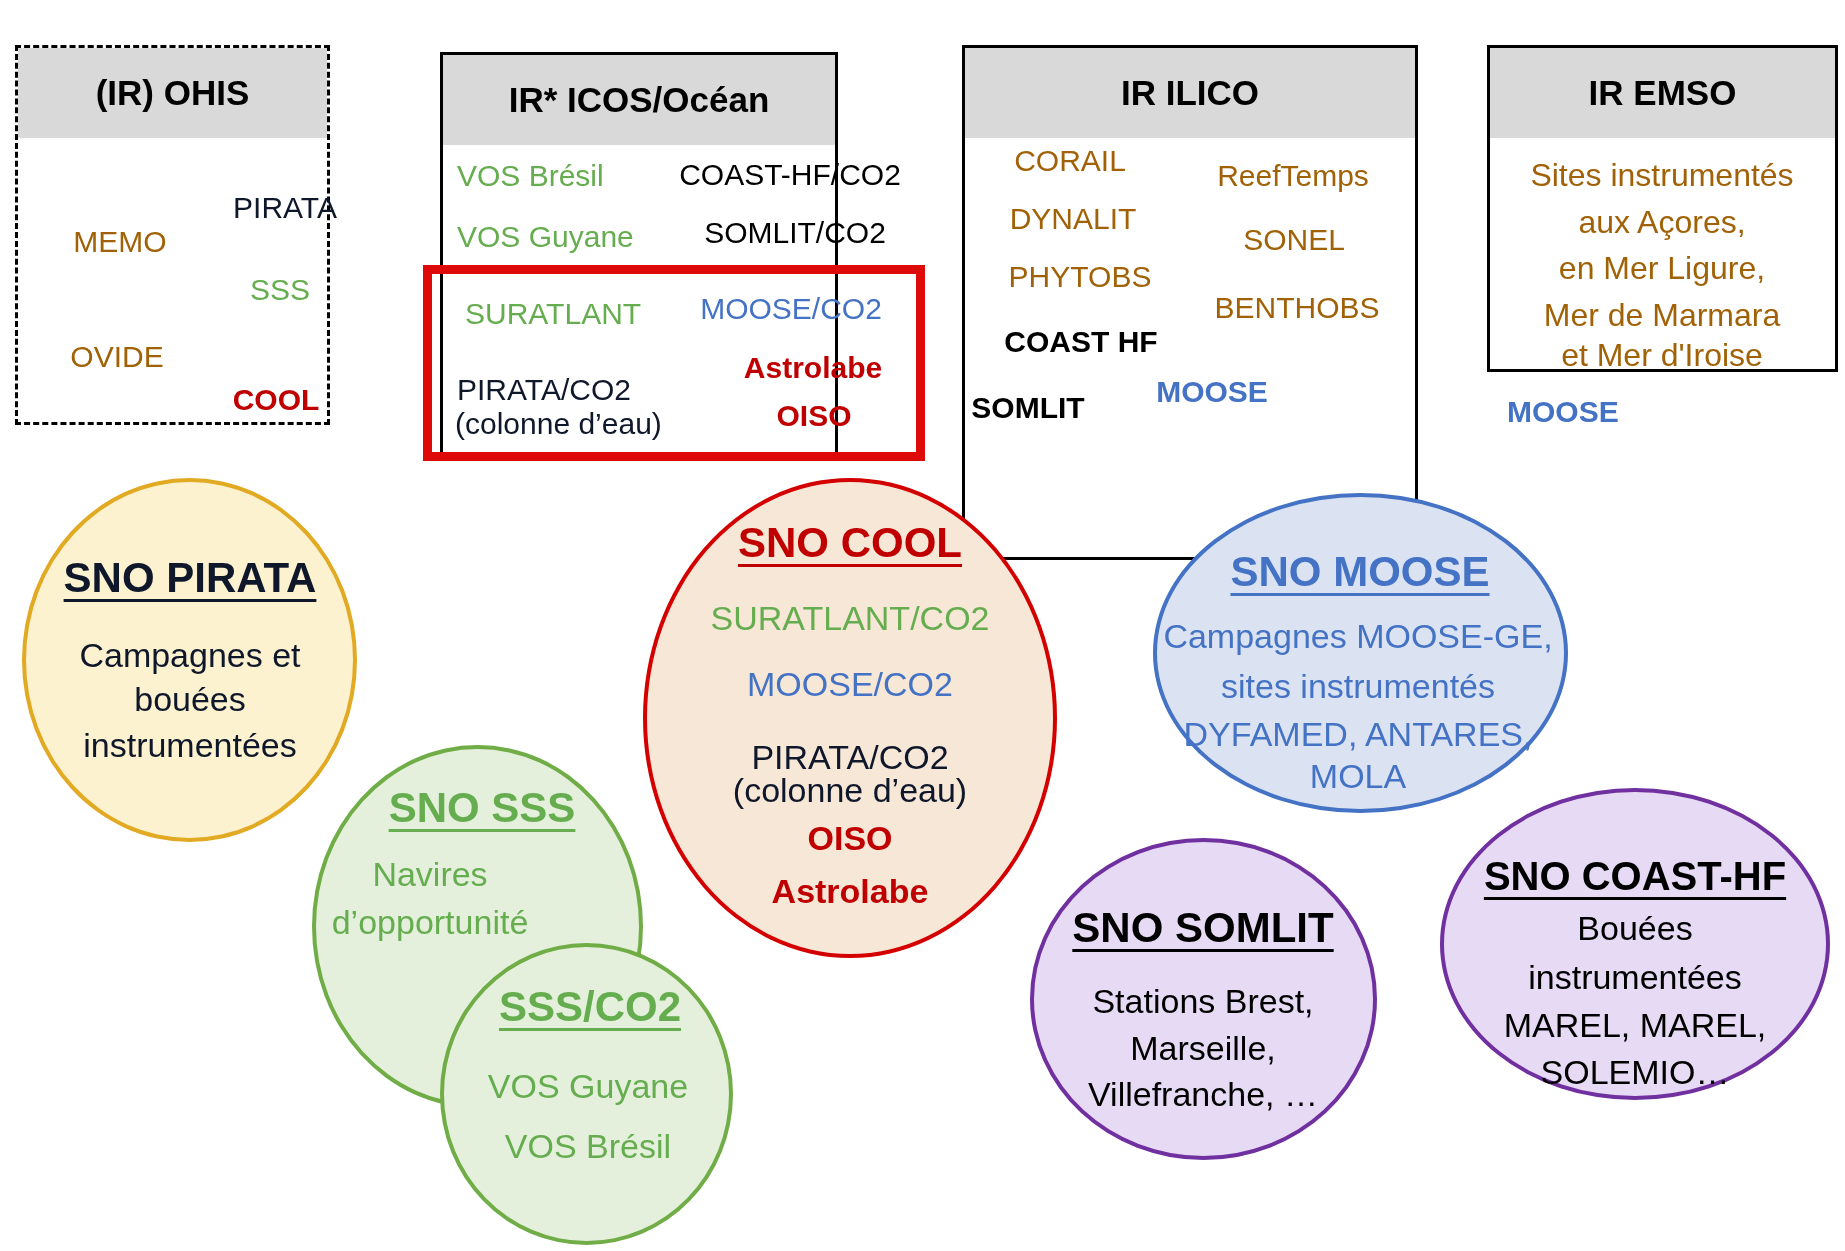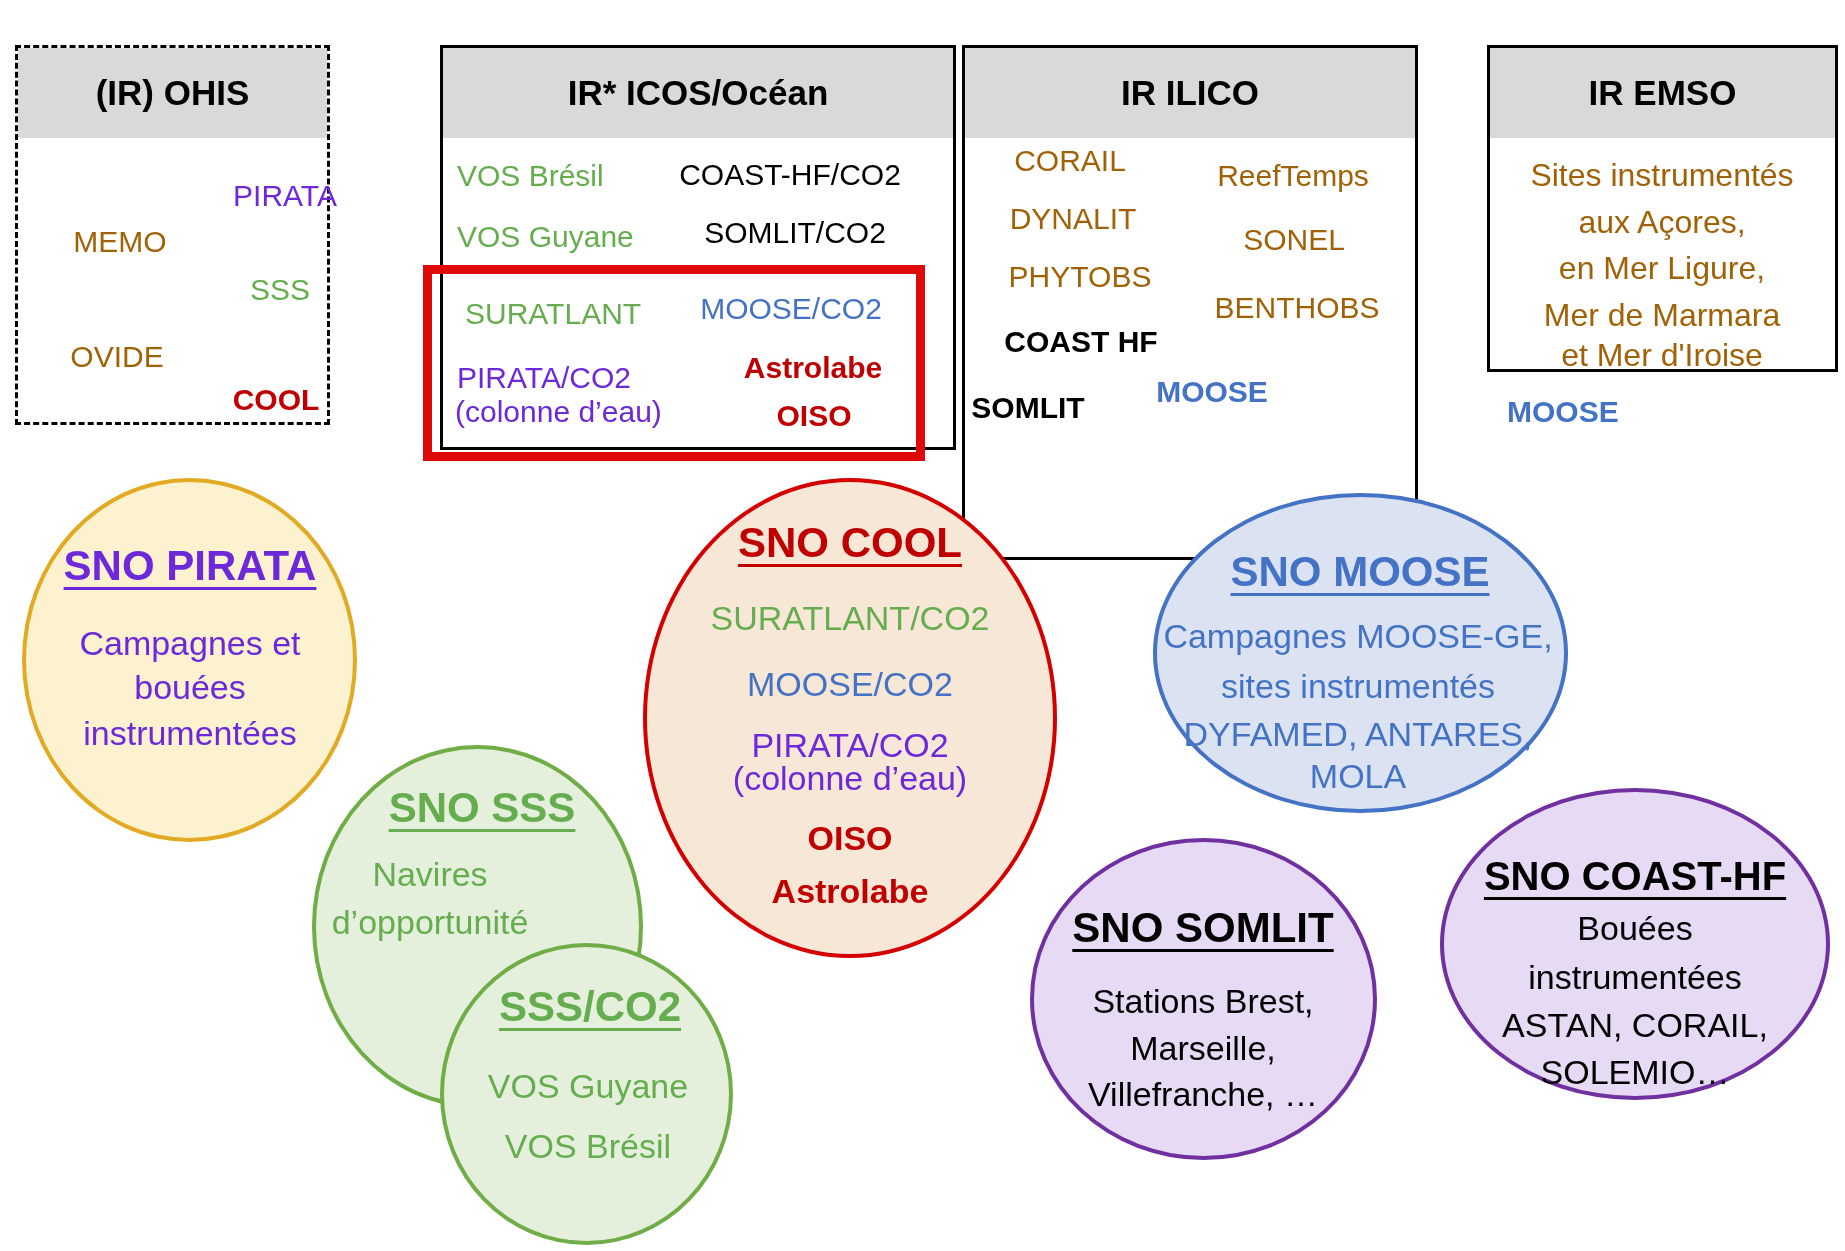--- a/index.html
+++ b/index.html
@@ -27,21 +27,21 @@
   .lbl{
     position:absolute;
     transform:translate(-50%,-50%);
     white-space:nowrap;
     font-size:30px;
     font-weight:500;
     line-height:1;
   }
   .lbl.la{transform:translate(0,-50%);}
   .lbl.b{font-weight:700;}
-  .c-yellow{color:#6d28d9;}
+  .c-yellow{color:#0f172a;margin-top:12px;}
   .c-gray{color:#a16207;font-weight:400;}
   .c-green{color:#65AD4F;}
   .c-red{color:#C00000;}
   .c-blue{color:#4472C4;}
   .c-purple{color:#000000;text-align:center;}
   .red-box{
     position:absolute;
     border:9px solid #DE0909;
     box-sizing:border-box;
     background:transparent;
@@ -68,21 +68,21 @@
 
   <div class="box dashed" style="left:15px;top:45px;width:315px;height:380px">
     <div class="box-header">(IR) OHIS</div>
   </div>
   <div class="lbl c-yellow" style="left:285px;top:196px">PIRATA</div>
   <div class="lbl c-gray" style="left:120px;top:242px">MEMO</div>
   <div class="lbl c-green" style="left:280px;top:290px">SSS</div>
   <div class="lbl c-gray" style="left:117px;top:357px">OVIDE</div>
   <div class="lbl c-red b" style="left:276px;top:400px">COOL</div>
 
-  <div class="box" style="left:440px;top:45px;width:516px;height:405px">
+  <div class="box" style="left:440px;top:52px;width:398px;height:405px">
     <div class="box-header">IR* ICOS/Océan</div>
   </div>
   <div class="lbl la c-green" style="left:457px;top:176px">VOS Brésil</div>
   <div class="lbl c-purple" style="left:790px;top:175px">COAST-HF/CO2</div>
   <div class="lbl la c-green" style="left:457px;top:237px">VOS Guyane</div>
   <div class="lbl c-purple" style="left:795px;top:233px">SOMLIT/CO2</div>
   <div class="lbl la c-green" style="left:465px;top:314px">SURATLANT</div>
   <div class="lbl c-blue" style="left:791px;top:309px">MOOSE/CO2</div>
   <div class="lbl la c-yellow" style="left:457px;top:378px">PIRATA/CO2</div>
   <div class="lbl la c-yellow" style="left:455px;top:412px">(colonne d’eau)</div>
@@ -149,16 +149,16 @@
   <div class="ellipse" style="left:1030px;top:838px;width:347px;height:322px;background:#E7DAF5;border:4px solid #7030A0"></div>
   <div class="lbl ell-title c-purple" style="left:1203px;top:928px">SNO SOMLIT</div>
   <div class="lbl ell-body c-purple" style="left:1203px;top:1001px">Stations Brest,</div>
   <div class="lbl ell-body c-purple" style="left:1203px;top:1048px">Marseille,</div>
   <div class="lbl ell-body c-purple" style="left:1203px;top:1094px">Villefranche, …</div>
 
   <div class="ellipse" style="left:1440px;top:788px;width:390px;height:312px;background:#E7DAF5;border:4px solid #7030A0"></div>
   <div class="lbl ell-title c-purple" style="left:1635px;top:876px;font-size:40px">SNO COAST-HF</div>
   <div class="lbl ell-body c-purple" style="left:1635px;top:928px">Bouées</div>
   <div class="lbl ell-body c-purple" style="left:1635px;top:977px">instrumentées</div>
-  <div class="lbl ell-body c-purple" style="left:1635px;top:1025px">ASTAN, CORAIL,</div>
+  <div class="lbl ell-body c-purple" style="left:1635px;top:1025px">MAREL, MAREL,</div>
   <div class="lbl ell-body c-purple" style="left:1635px;top:1072px">SOLEMIO…</div>
 
 </div>
 
 </body></html>

